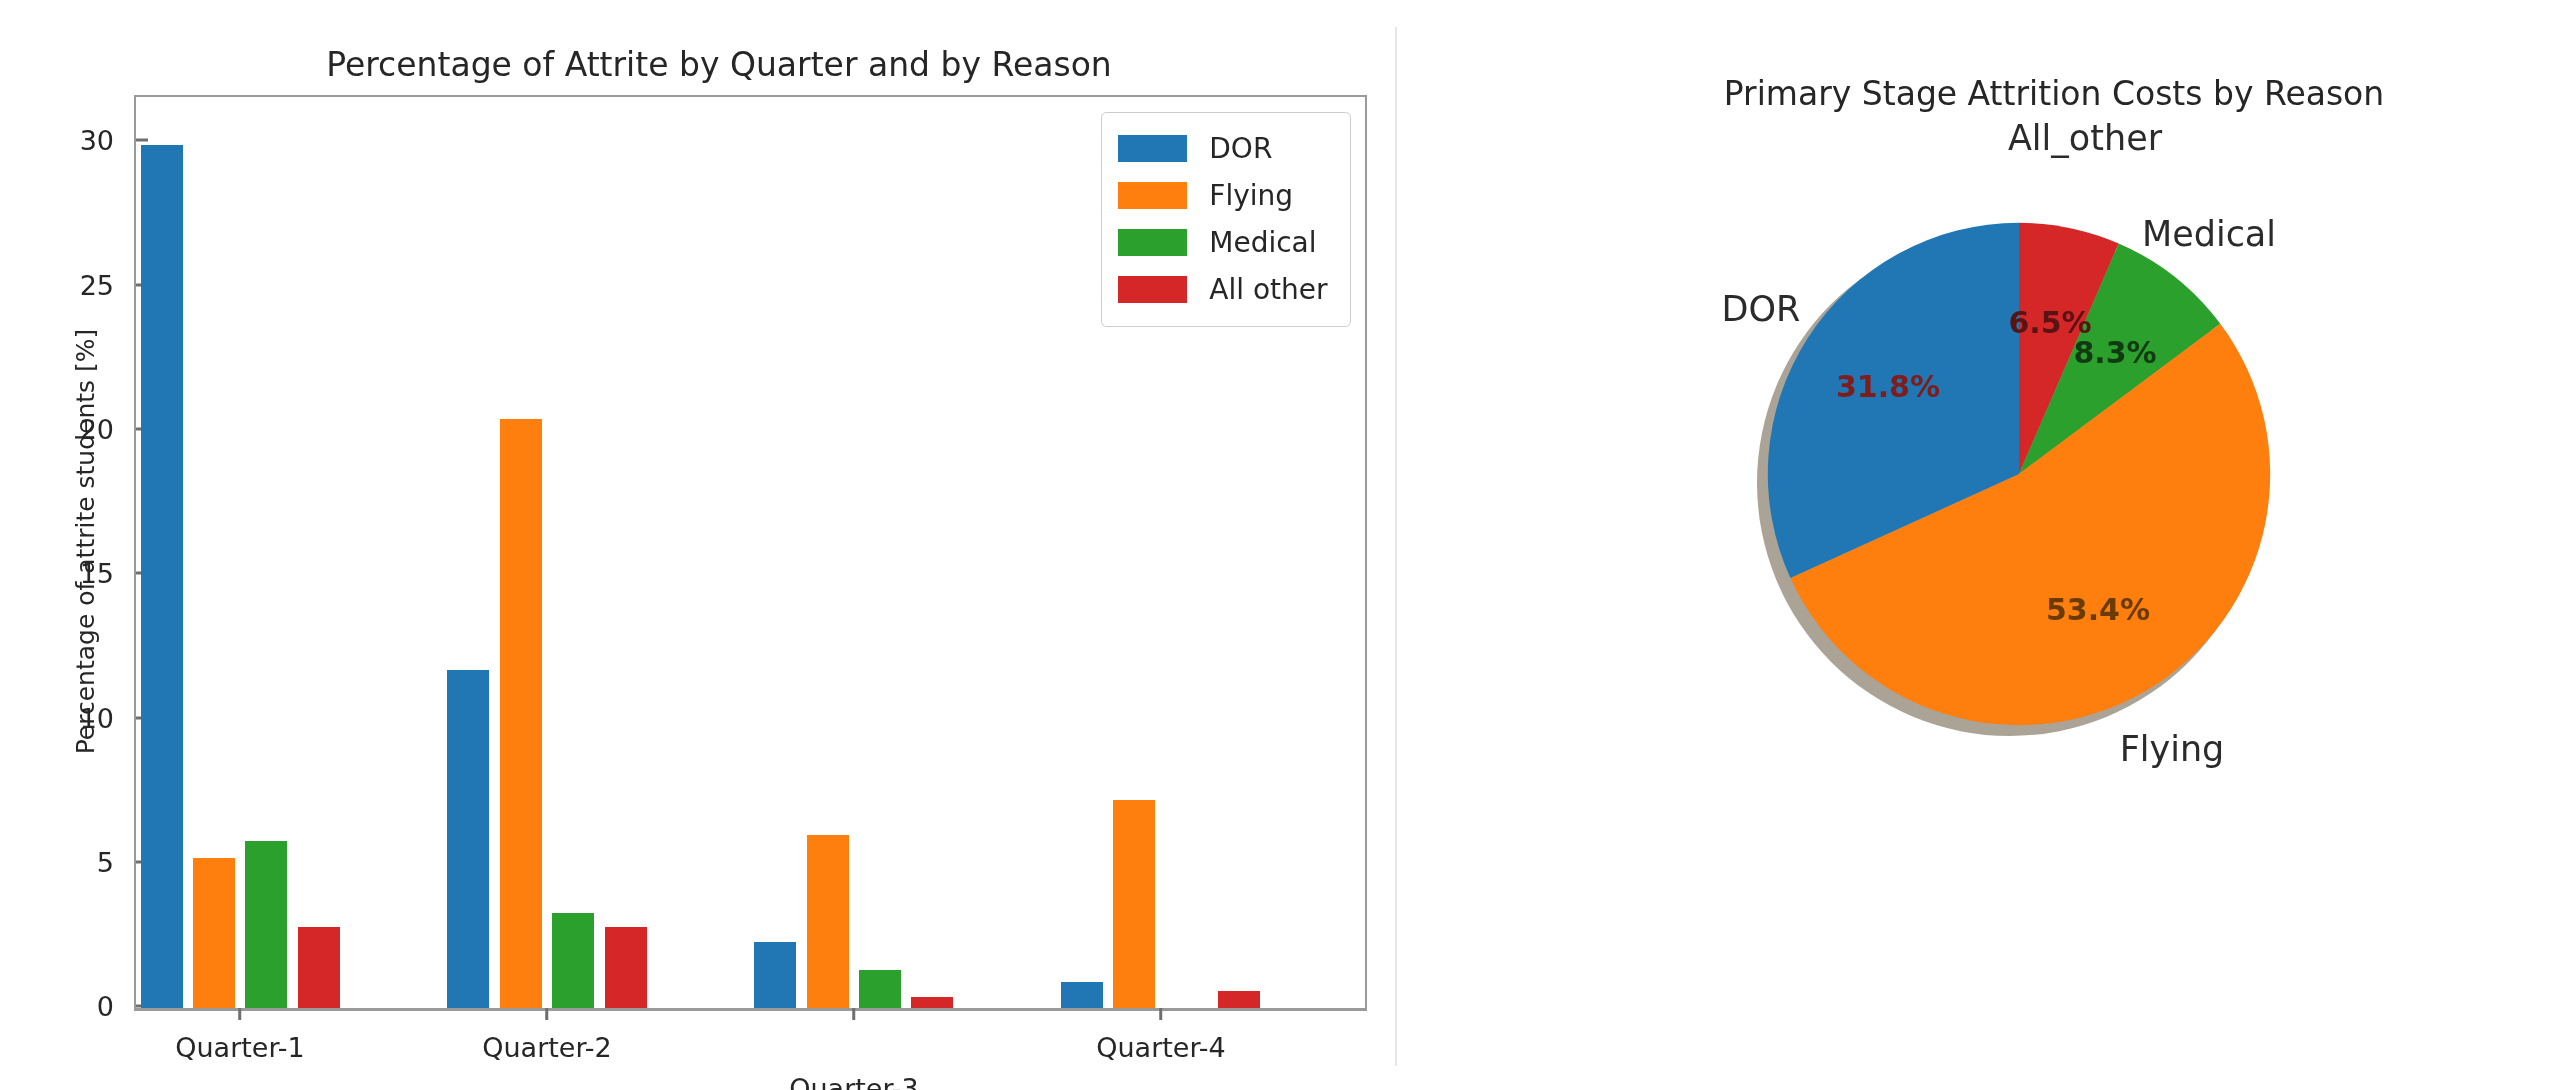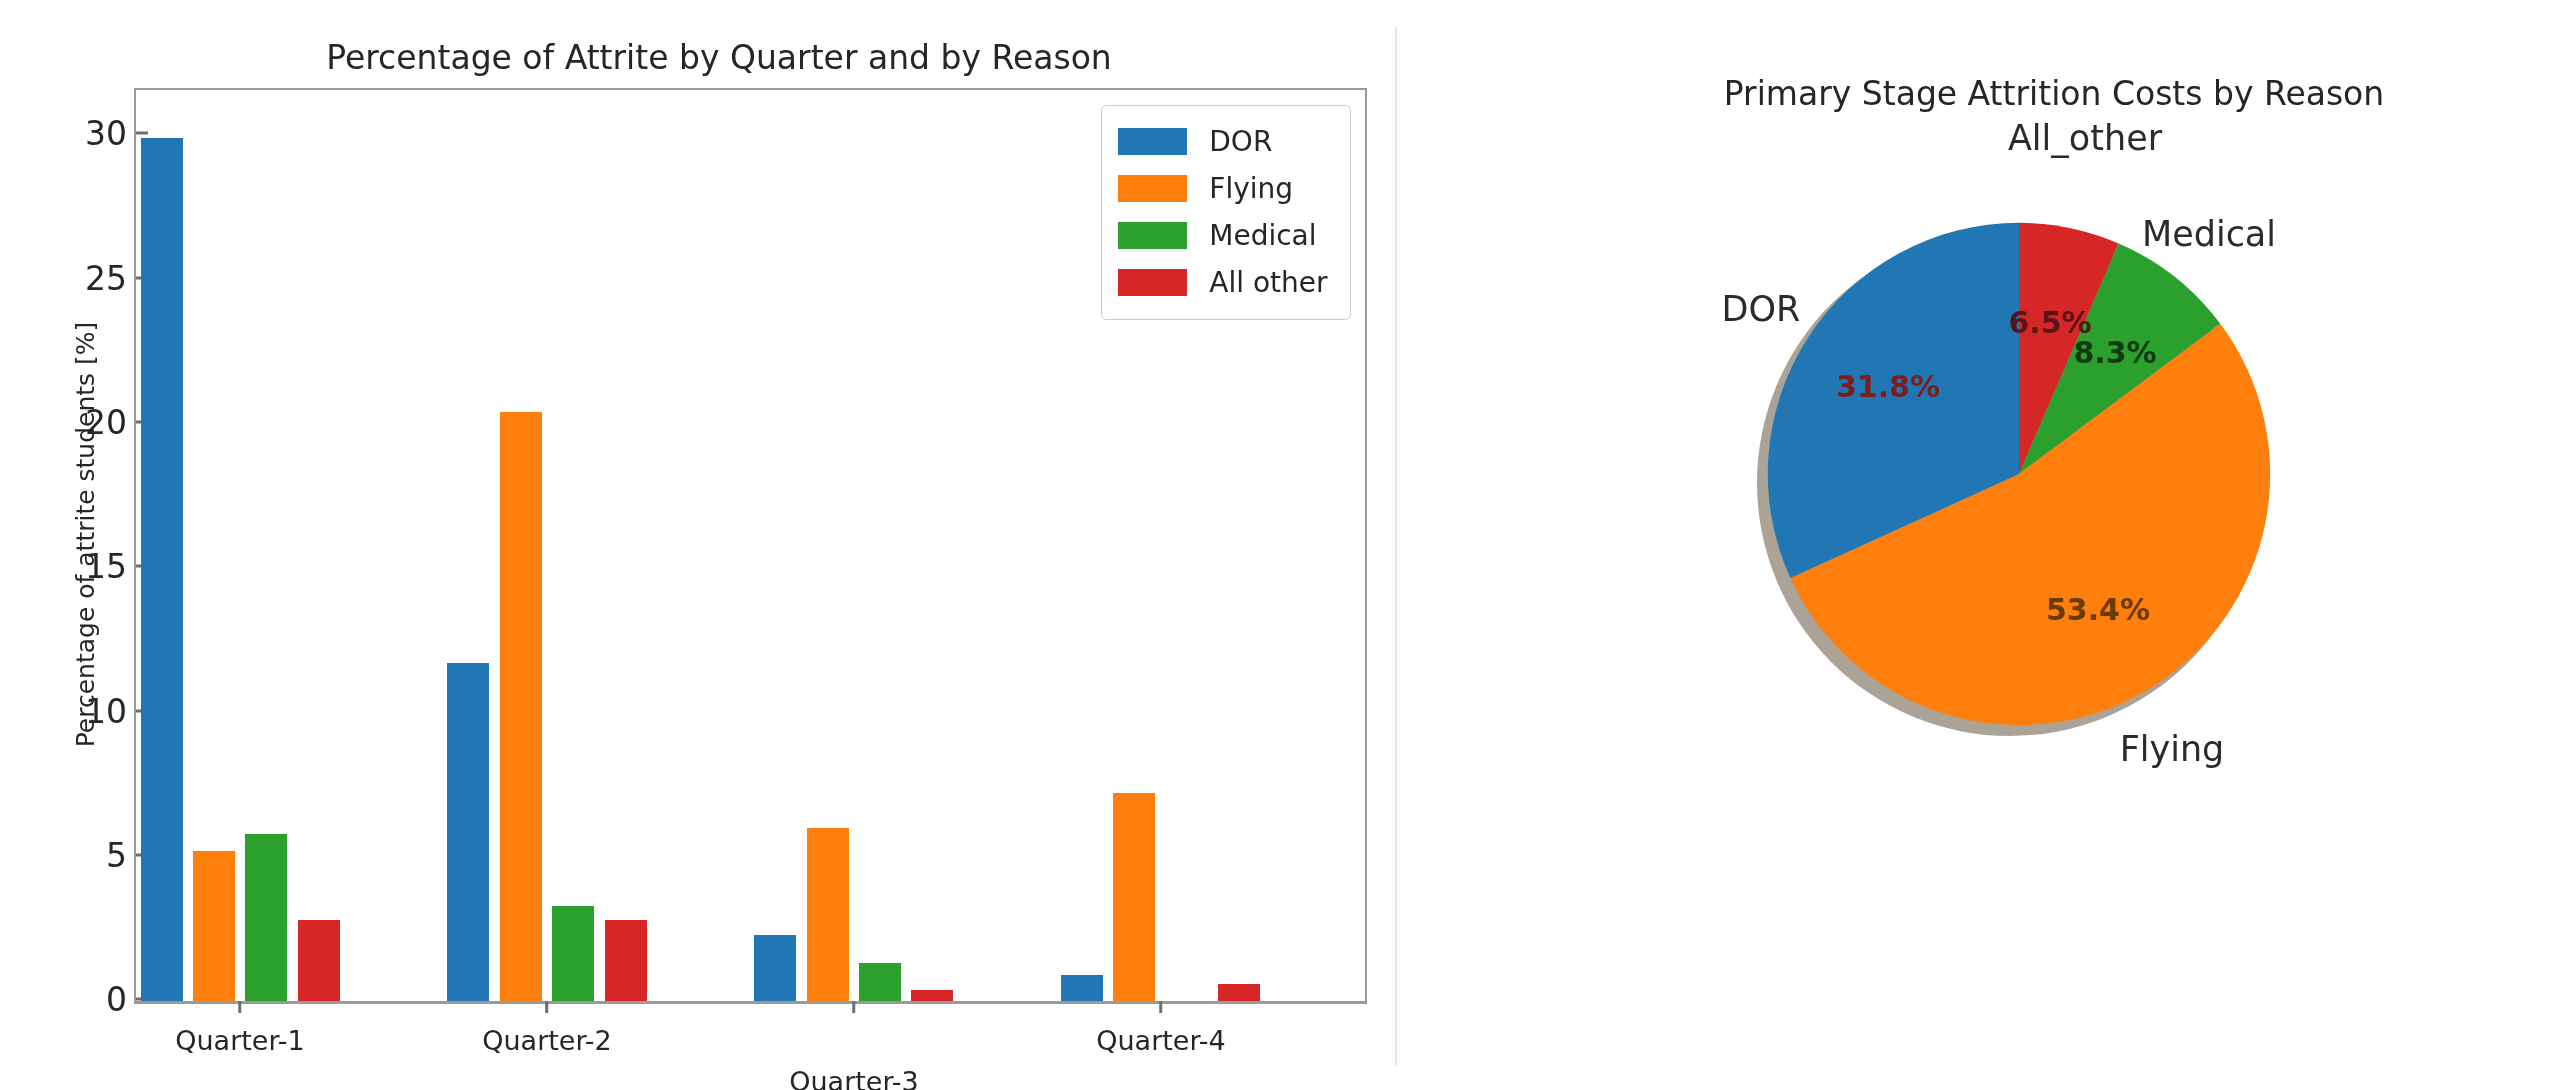--- a/index.html
+++ b/index.html
@@ -27,21 +27,21 @@
     top: 27px;
     width: 1.8px;
     height: 1039px;
     background: #e6e6e6;
   }
 
   
   #bar-panel {
     position: absolute;
     left: 0px;
-    top: 0px;
+    top: 7px;
     width: 1395px;
     height: 866px;
   }
   #bar-title {
     position: absolute;
     left: 127px;
     top: 38px;
     width: 1184px;
     text-align: center;
     font-size: 33px;
@@ -83,23 +83,23 @@
   .ytick {
     position: absolute;
     right: 100%;
     transform: translateY(-50%);
     white-space: nowrap;
     display: flex;
     align-items: center;
     flex-direction: row;
   }
   .ytick .ytick-label {
-    font-size: 33px;
-    color: #262626;
-    padding-right: 9px;
+    font-size: 27px;
+    color: #262626;
+    padding-right: 22px;
   }
   .ytick .ytick-mark {
     display: block;
     width: 11.8px;
     height: 2.7px;
     background: #6f6f6f;
     margin-right: -11.8px;
   }
 
   .xtick {

